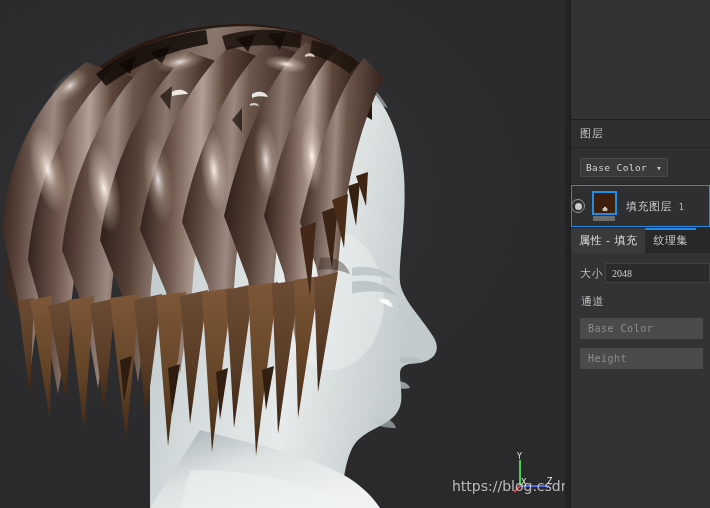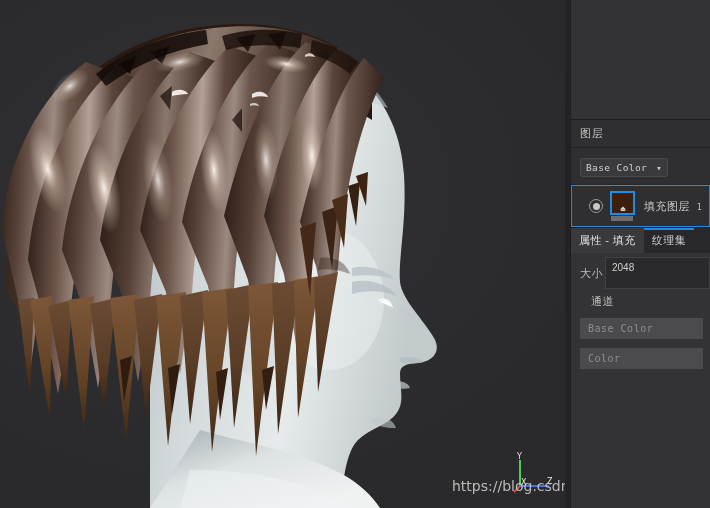--- a/index.html
+++ b/index.html
@@ -77,21 +77,21 @@
     font-size: 9.5px; color: #d2d2d2;
     letter-spacing: .4px;
   }
   .chev { font-size: 9px; color: #cfcfcf; margin-left: 4px; }
 
   .layer-list { background: #2f2f31; }
   .layer-row {
     position: relative;
     display: flex; align-items: center;
     height: 43px;
-    padding-left: 18px;
+    padding-left: 0;
     border-top: 1px solid #282829;
     background: #2f2f31;
   }
   .layer-row.selected::after {
     content: ""; position: absolute; inset: 0;
     border: 1px solid #1f8ce6;
     pointer-events: none;
   }
   .vis-toggle {
     width: 14px; height: 14px; border-radius: 50%;
@@ -128,21 +128,20 @@
   .layer-name-cn {
     font-family: "DejaVu Sans", "Liberation Sans", sans-serif;
     font-size: 11px; color: #d0d0d0; letter-spacing: .5px;
   }
 
   
   .tabbar {
     display: flex; height: 26px;
     background: #28282a;
     border-top: 1px solid #1d1d1f;
-    font-family: Liberation Serif, serif;
   }
   .tab {
     position: relative;
     display: flex; align-items: center; justify-content: center;
     padding: 0 8px;
     font-size: 11px; color: #cdcdcd;
     letter-spacing: .5px;
     white-space: nowrap;
     background: #28282a;
   }
@@ -153,28 +152,28 @@
   }
 
   
   .props { flex: 1 1 auto; background: #333335; padding-top: 9px; overflow: hidden; }
   .prop-row { display: flex; align-items: center; padding: 0 0 0 9px; height: 22px; margin-bottom: 10px; }
   .prop-label {
     font-size: 11px; color: #bdbdbd; letter-spacing: .5px;
     margin-right: 2px; white-space: nowrap;
   }
   .prop-input {
-    flex: 1 1 auto; height: 32px; line-height: 20px;
+    flex: 1 1 auto; height: 20px; line-height: 20px;
     background: #2a2a2c; border: 1px solid #414143;
     padding-left: 6px;
-    font-family: Liberation Sans, sans-serif;
+    font-family: Liberation Serif, serif;
     font-size: 10px; color: #cfcfcf;
   }
   .section-label {
-    padding-left: 20px; margin-bottom: 9px;
+    padding-left: 10px; margin-bottom: 9px;
     font-size: 11px; color: #bdbdbd; letter-spacing: .5px;
   }
   .chan-row {
     margin: 0 7px 9px 9px; height: 21px; line-height: 21px;
     background: #4b4b4d;
     padding-left: 8px;
     font-family: "DejaVu Sans Mono", "Liberation Mono", monospace;
     font-size: 10px; color: #8e8e8e; letter-spacing: .5px;
     white-space: nowrap; overflow: hidden;
   }
@@ -460,18 +459,18 @@
 
       <div class="props">
         <div class="prop-row">
           <span class="prop-label">大小</span>
           <div class="prop-input">2048</div>
         </div>
 
         <div class="section-label">通道</div>
 
         <div class="chan-row">Base Color</div>
-        <div class="chan-row">Color</div>
+        <div class="chan-row">Height</div>
       </div>
 
     </div>
   </div>
 </div>
 
 </body></html>

